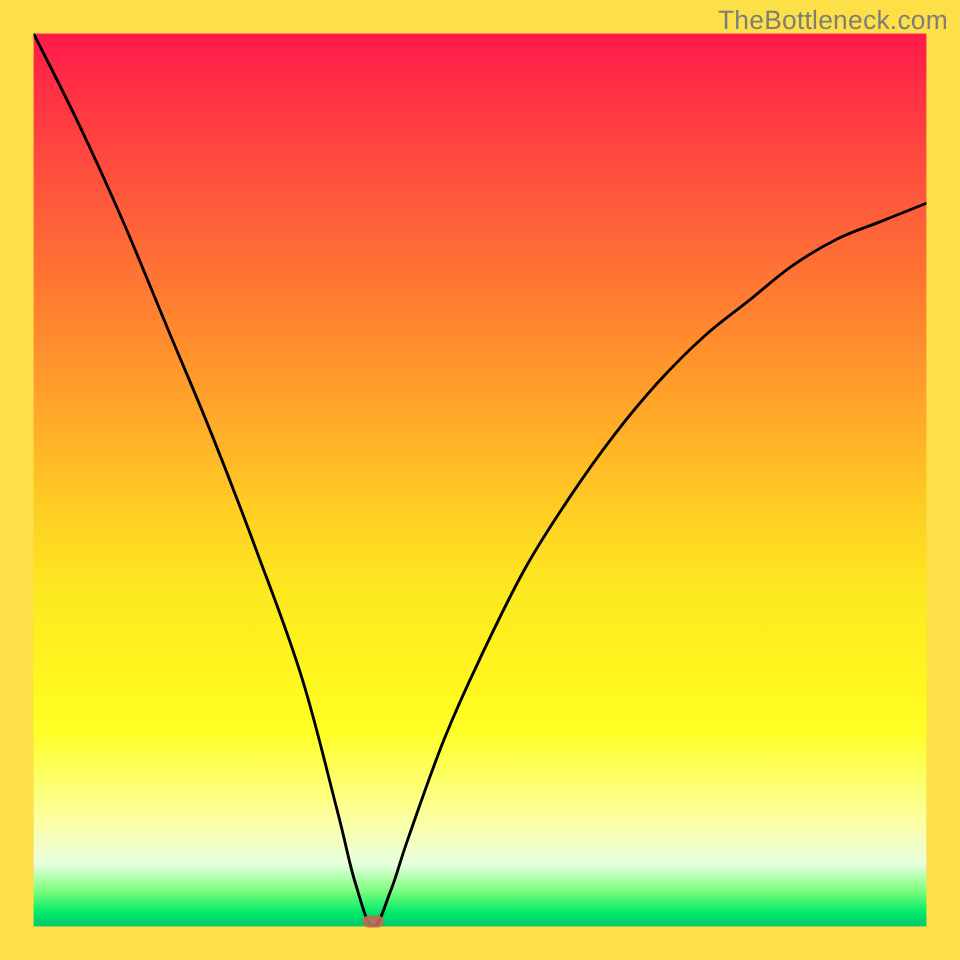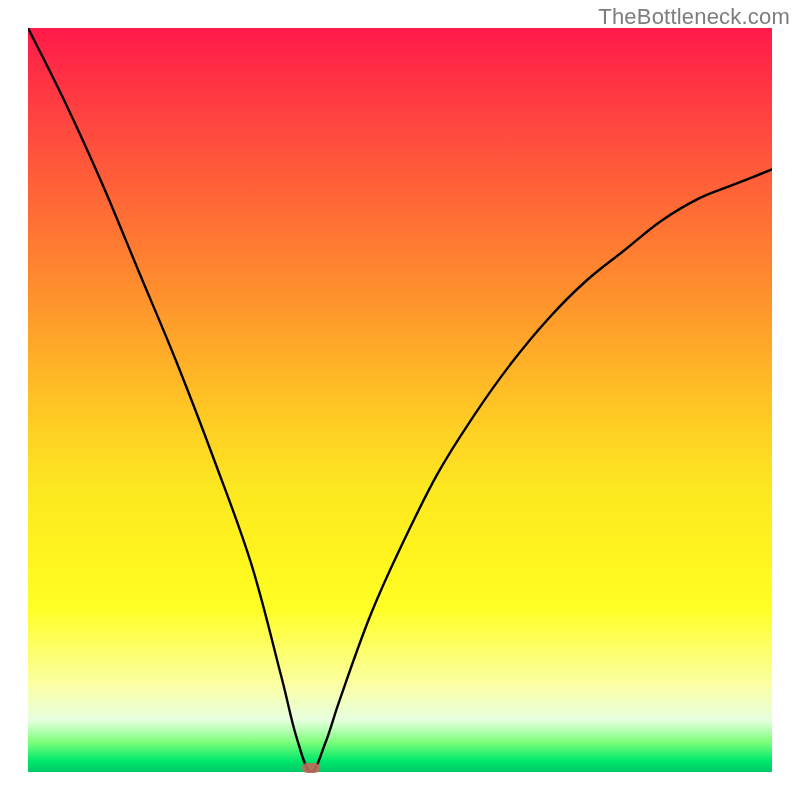--- a/index.html
+++ b/index.html
@@ -8,21 +8,21 @@
     width: 800px;
     height: 800px;
     overflow: hidden;
     background: #000;
     font-family: Arial, Helvetica, sans-serif;
   }
   .frame {
     position: relative;
     width: 800px;
     height: 800px;
-    background: #ffffff;
+    background: #fde047;
   }
   .plot-area {
     position: absolute;
     left: 28px;
     top: 28px;
     width: 744px;
     height: 744px;
     background: linear-gradient(to bottom,
       #ff1a4b 0%,
       #ff2f44 6%,

